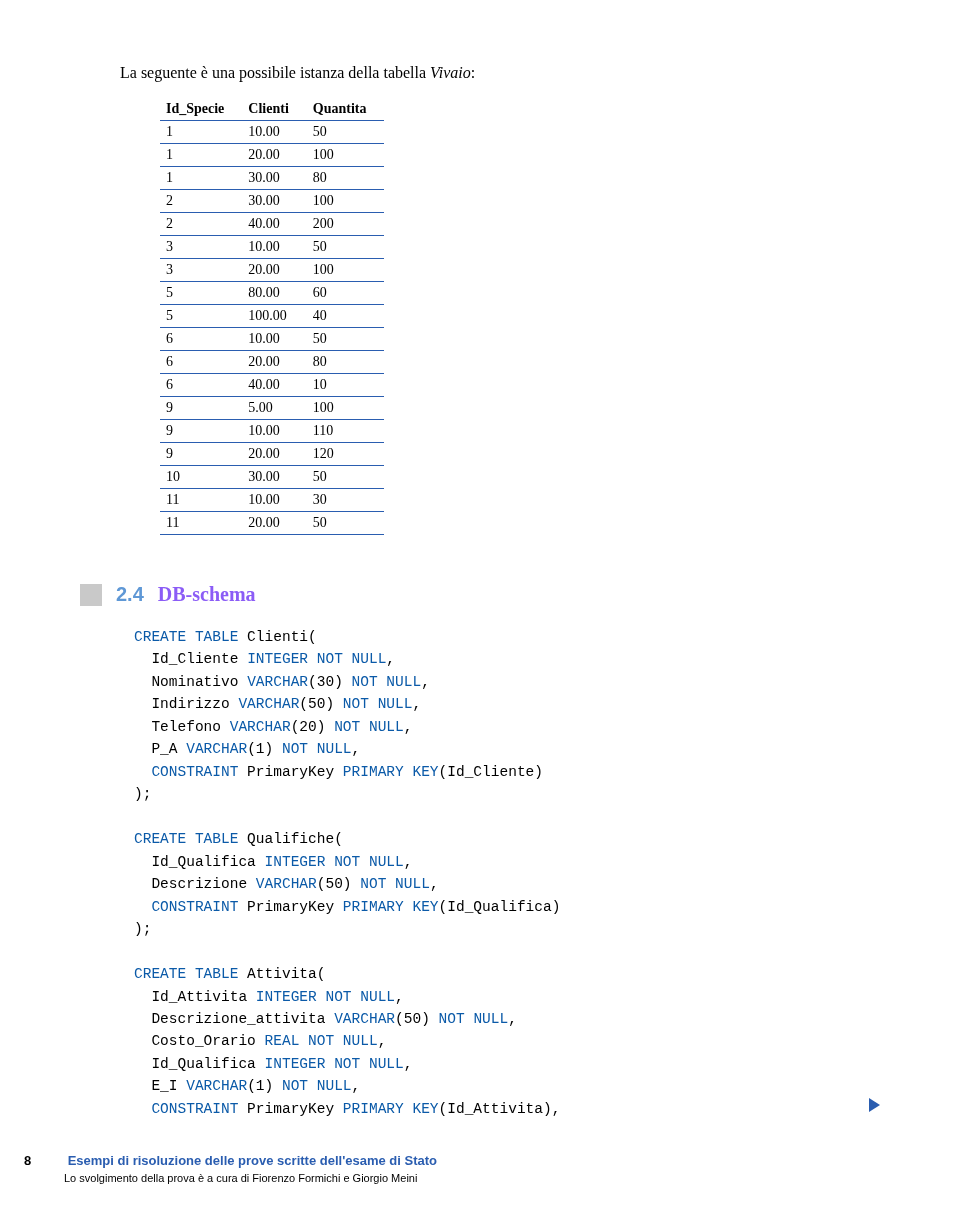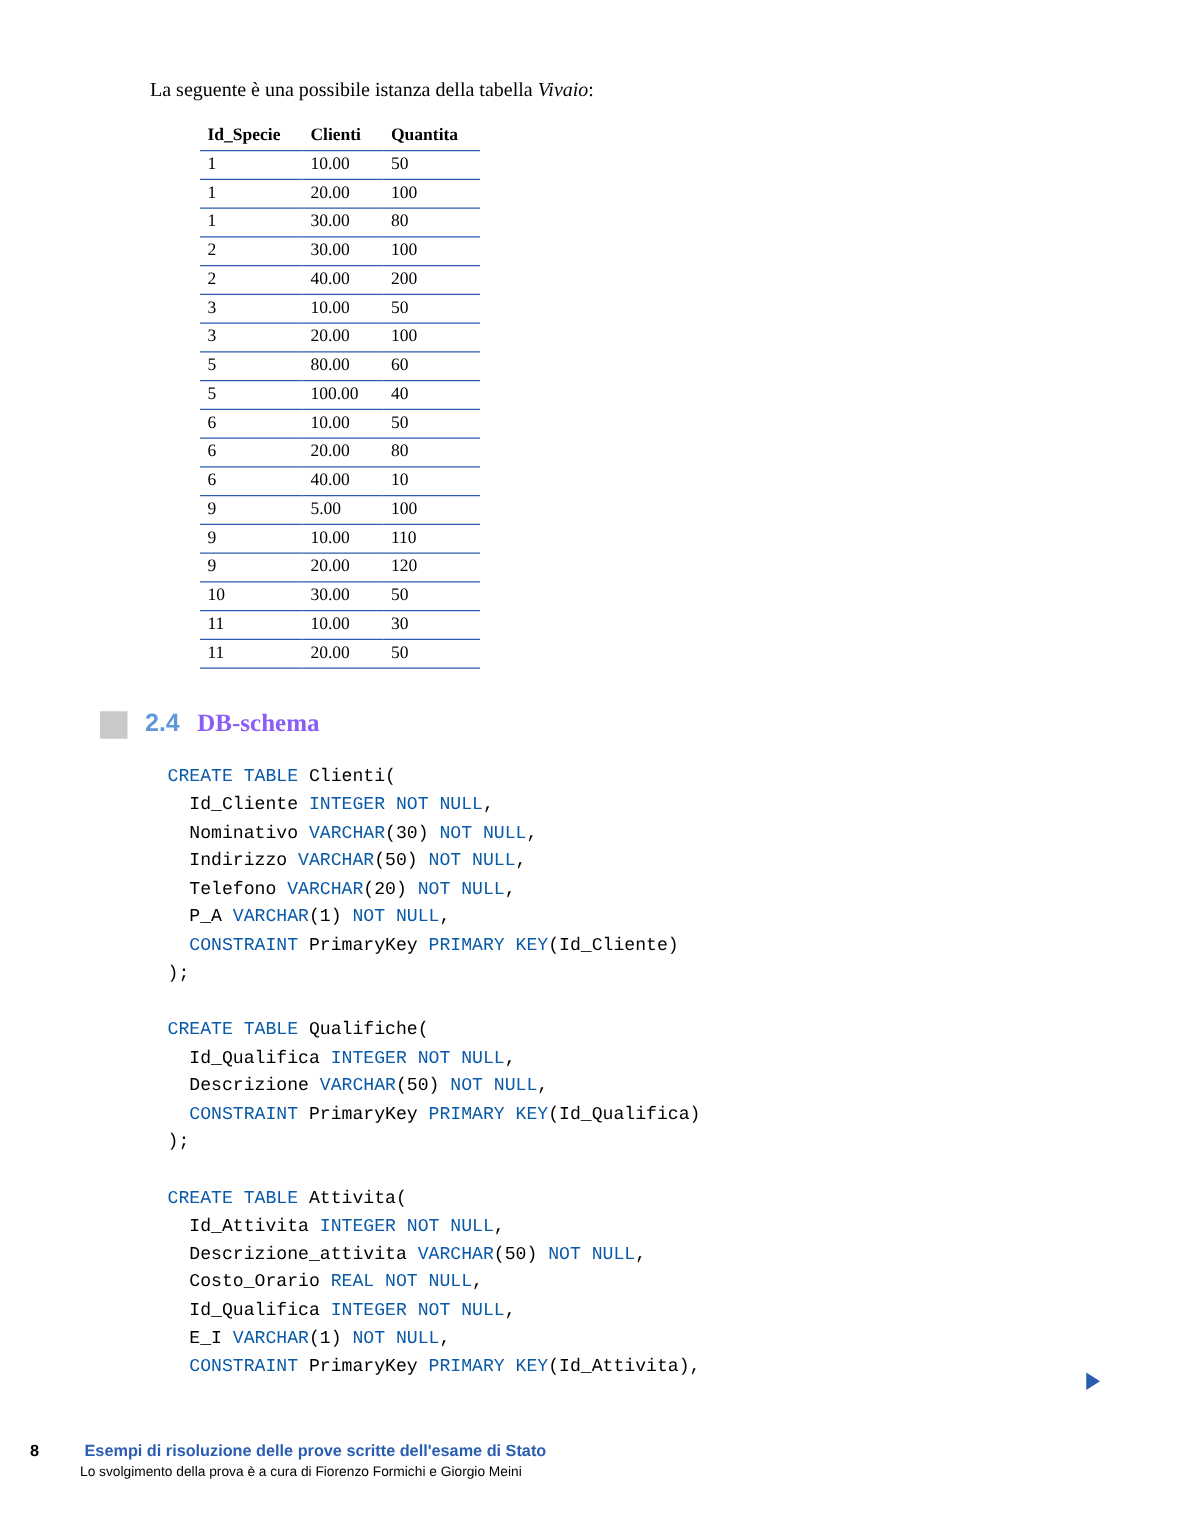--- a/index.html
+++ b/index.html
@@ -34,21 +34,21 @@
     border-bottom: 1px solid #2a5db0;
     padding: 3px 18px 3px 6px;
   }
   .data-table td {
     border-bottom: 1px solid #2a5db0;
     padding: 3px 18px 3px 6px;
   }
   .section-header {
     display: flex;
     align-items: center;
-    margin-top: 33px;
+    margin-top: 48px;
     margin-bottom: 20px;
     margin-left: -40px;
   }
   .graybox {
     width: 22px;
     height: 22px;
     background: #c9c9c9;
     margin-right: 0;
   }
   .sec-num {

